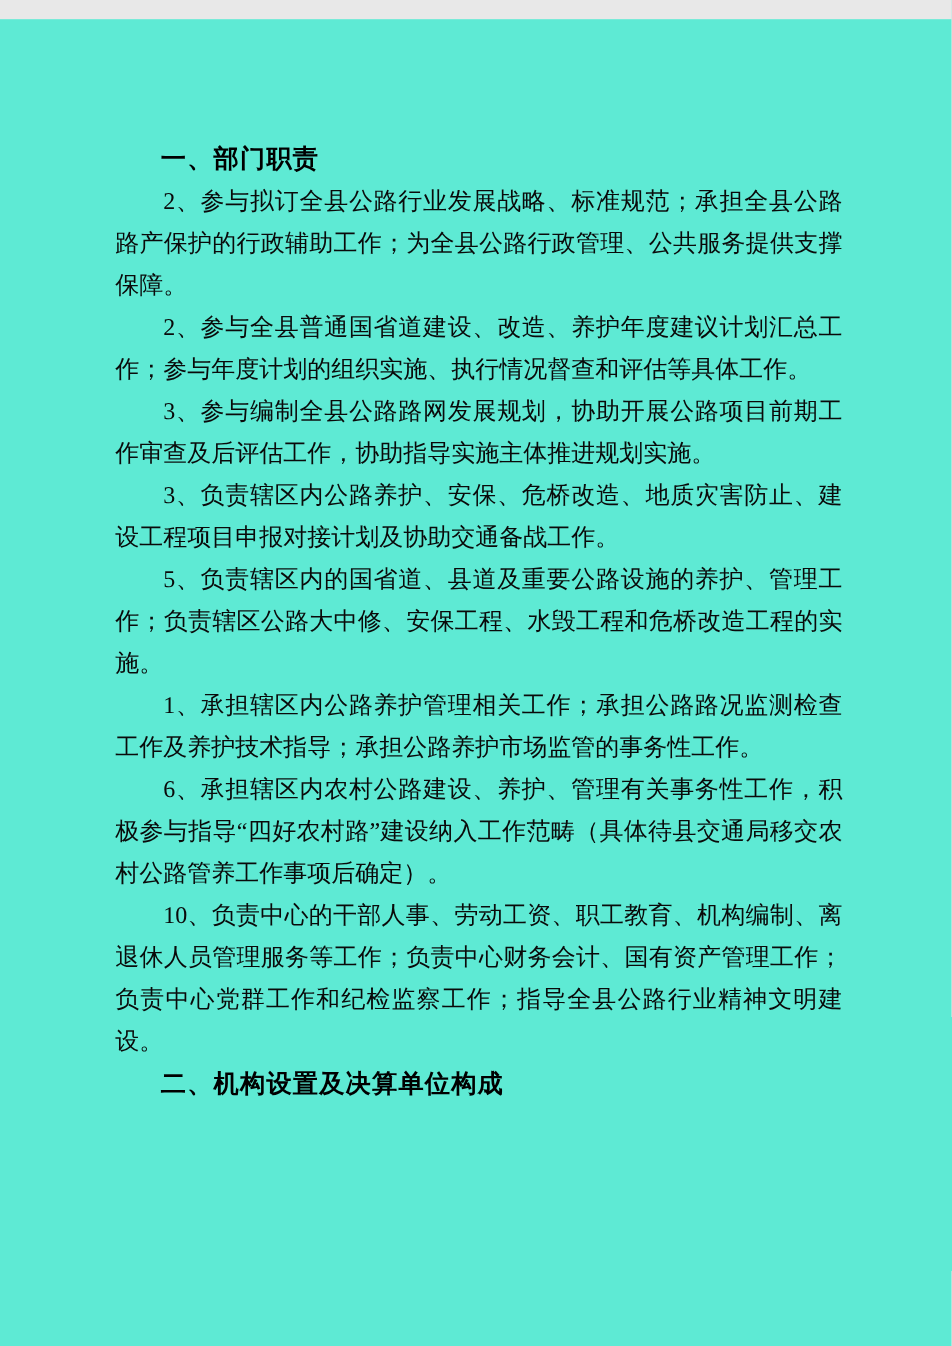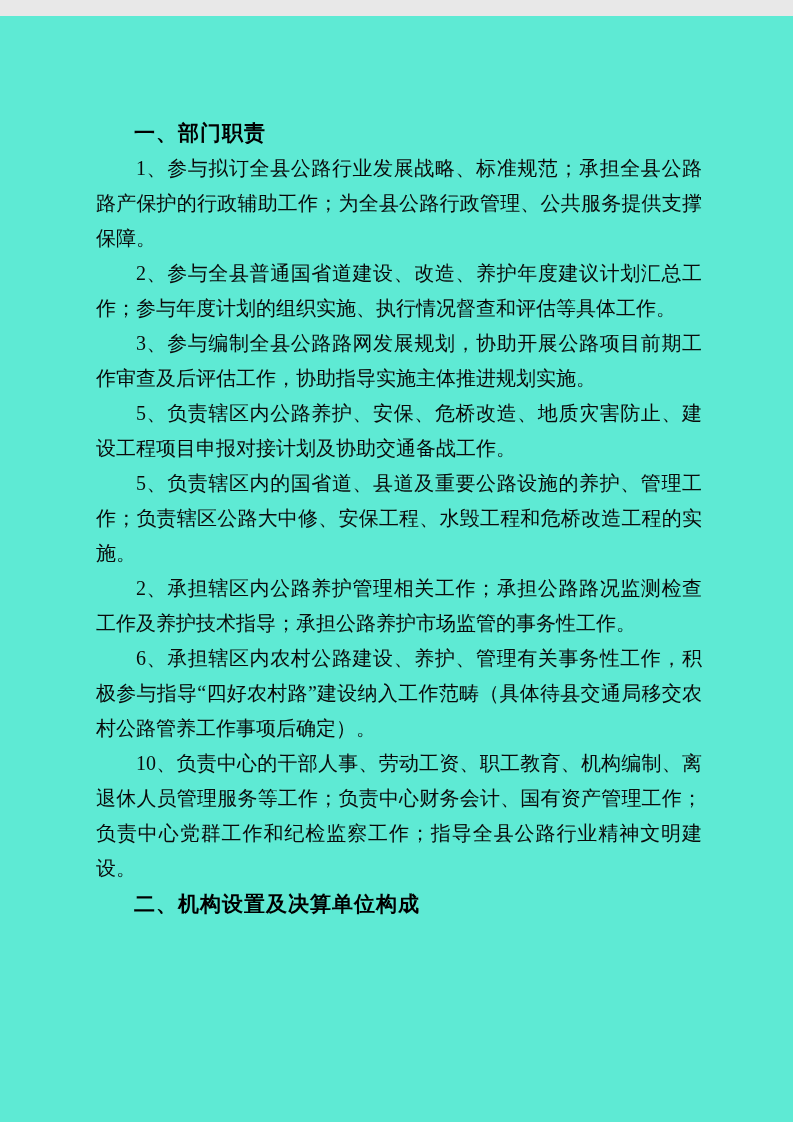--- a/index.html
+++ b/index.html
@@ -47,25 +47,25 @@
   }
 </style>
 </head>
 <body>
 
 <div class="page">
   <div class="content">
 
     <h2 class="doc-heading">一、部门职责</h2>
 
-    <p class="doc-para">1、参与拟订全县公路行业发展战略、标准规范；承担全县公路路产保护的行政辅助工作；为全县公路行政管理、公共服务提供支撑保障。</p>
+    <p class="doc-para">2、参与拟订全县公路行业发展战略、标准规范；承担全县公路路产保护的行政辅助工作；为全县公路行政管理、公共服务提供支撑保障。</p>
     <p class="doc-para">2、参与全县普通国省道建设、改造、养护年度建议计划汇总工作；参与年度计划的组织实施、执行情况督查和评估等具体工作。</p>
     <p class="doc-para">3、参与编制全县公路路网发展规划，协助开展公路项目前期工作审查及后评估工作，协助指导实施主体推进规划实施。</p>
-    <p class="doc-para">5、负责辖区内公路养护、安保、危桥改造、地质灾害防止、建设工程项目申报对接计划及协助交通备战工作。</p>
+    <p class="doc-para">3、负责辖区内公路养护、安保、危桥改造、地质灾害防止、建设工程项目申报对接计划及协助交通备战工作。</p>
     <p class="doc-para">5、负责辖区内的国省道、县道及重要公路设施的养护、管理工作；负责辖区公路大中修、安保工程、水毁工程和危桥改造工程的实施。</p>
-    <p class="doc-para">2、承担辖区内公路养护管理相关工作；承担公路路况监测检查工作及养护技术指导；承担公路养护市场监管的事务性工作。</p>
+    <p class="doc-para">1、承担辖区内公路养护管理相关工作；承担公路路况监测检查工作及养护技术指导；承担公路养护市场监管的事务性工作。</p>
     <p class="doc-para">6、承担辖区内农村公路建设、养护、管理有关事务性工作，积极参与指导“四好农村路”建设纳入工作范畴（具体待县交通局移交农村公路管养工作事项后确定）。</p>
     <p class="doc-para">10、负责中心的干部人事、劳动工资、职工教育、机构编制、离退休人员管理服务等工作；负责中心财务会计、国有资产管理工作；负责中心党群工作和纪检监察工作；指导全县公路行业精神文明建设。</p>
 
     <h2 class="doc-heading">二、机构设置及决算单位构成</h2>
 
   </div>
 </div>
 
 </body></html>

